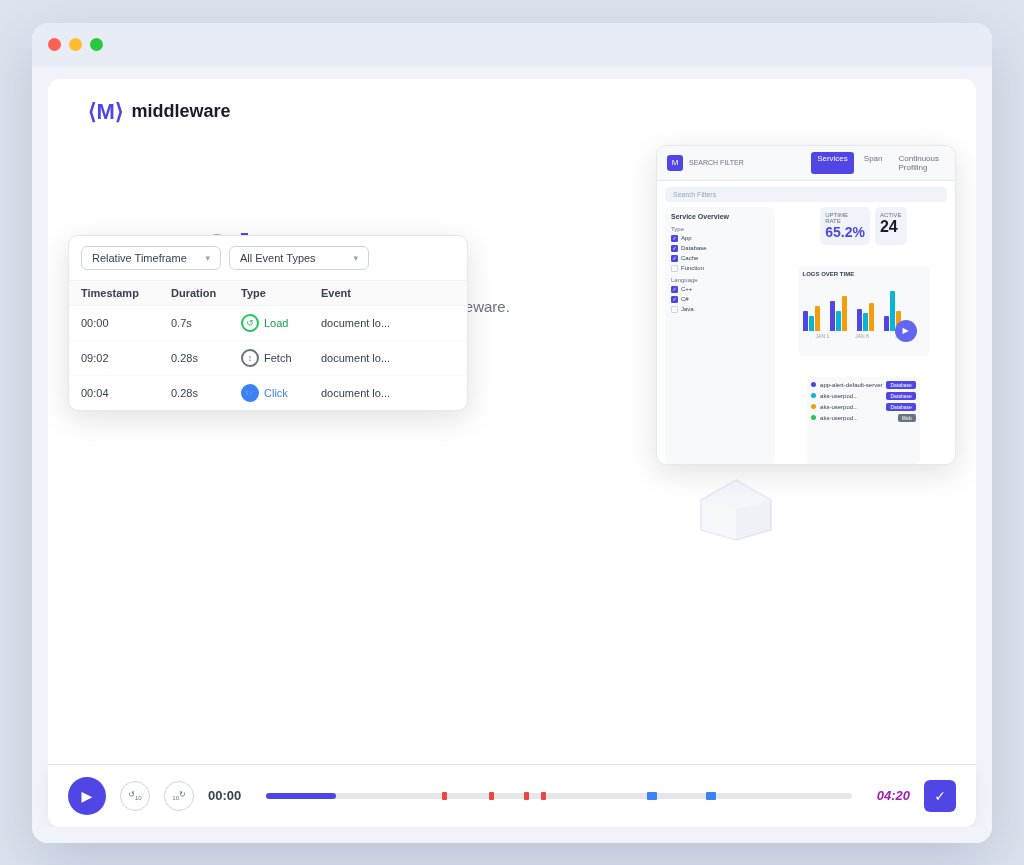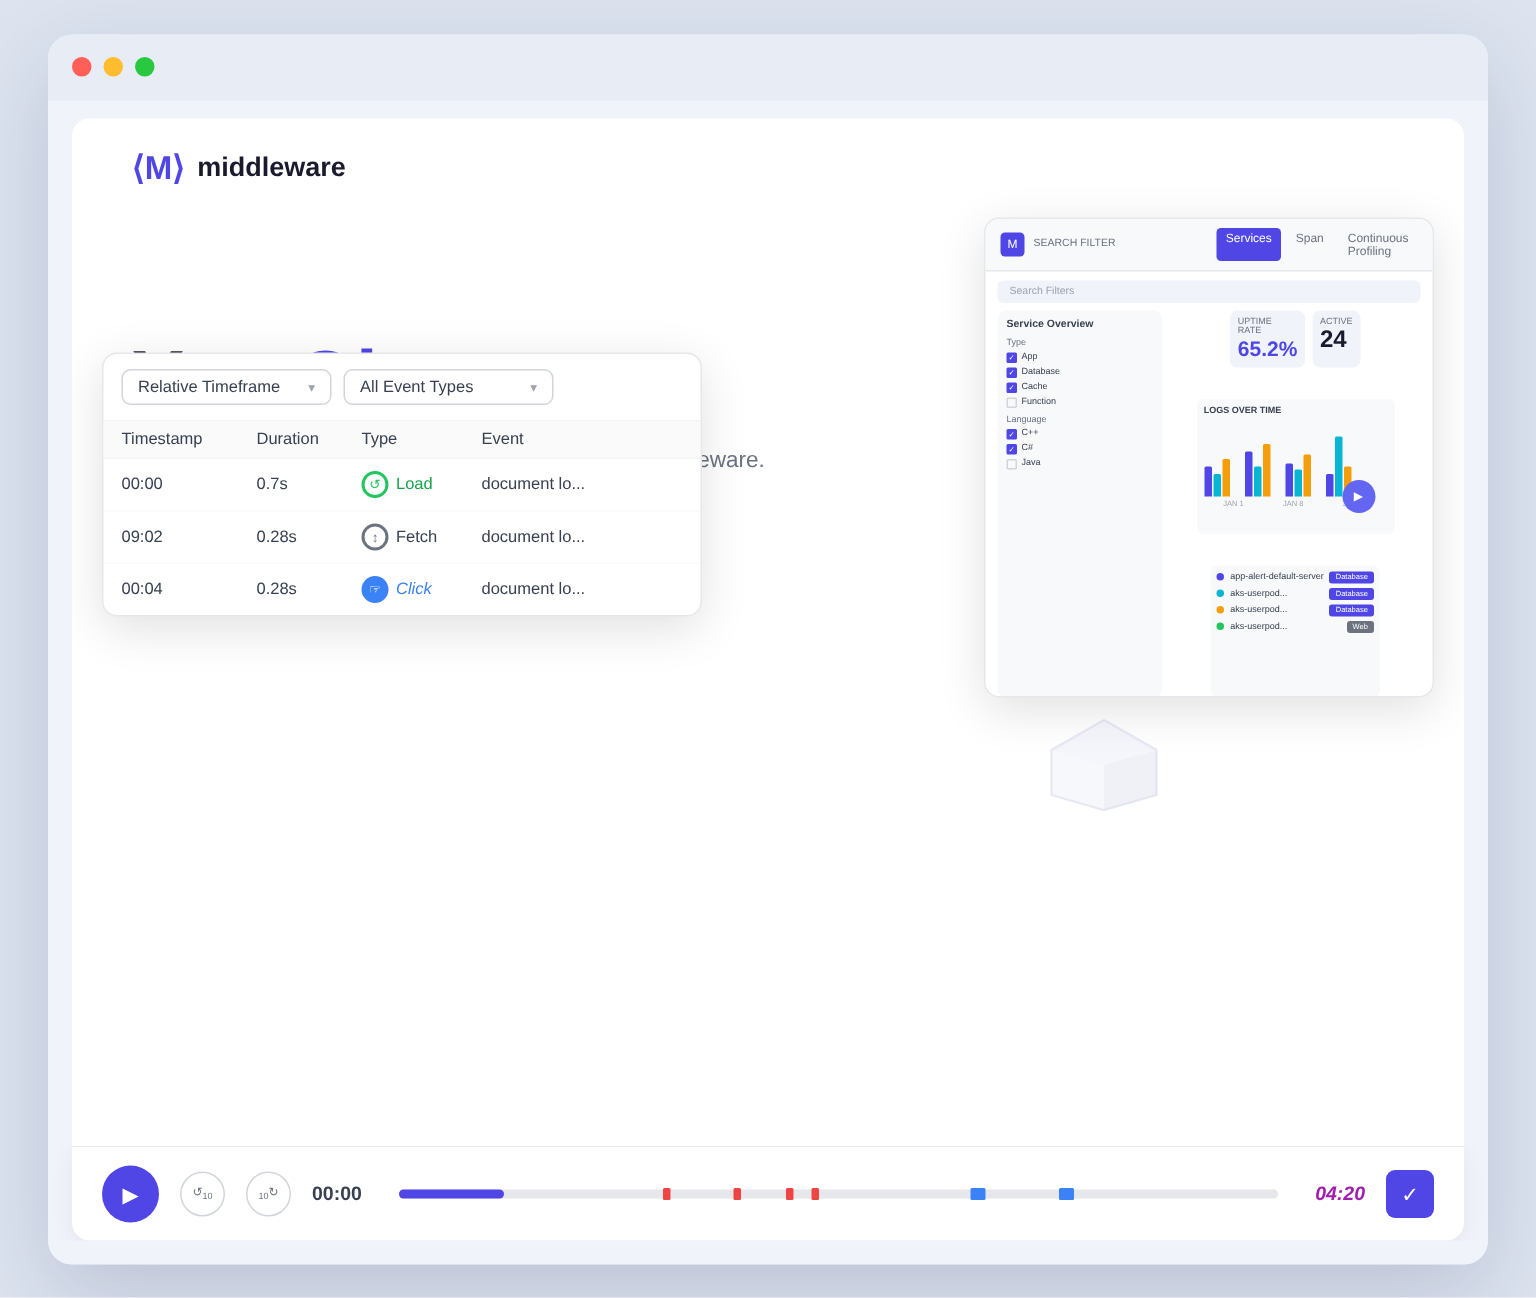--- a/index.html
+++ b/index.html
@@ -422,21 +422,21 @@
     .events-thead {
       display: grid;
       grid-template-columns: 90px 70px 80px 1fr;
       padding: 6px 12px;
       border-bottom: 1px solid #f3f4f6;
       background: #fafafa;
     }
 
     .events-th {
       font-size: 11px;
-      font-weight: 400;
+      font-weight: 700;
       color: #374151;
     }
 
     .events-row {
       display: grid;
       grid-template-columns: 90px 70px 80px 1fr;
       padding: 8px 12px;
       border-bottom: 1px solid #f9fafb;
       align-items: center;
     }
@@ -481,21 +481,21 @@
       border: none;
     }
 
     .event-type-text {
       font-size: 11px;
       font-weight: 500;
     }
 
     .event-type-text.load { color: #16a34a; }
     .event-type-text.fetch { color: #374151; }
-    .event-type-text.click { color: #3b82f6; font-style: italic; }
+    .event-type-text.click { color: #3b82f6; }
 
     
     .player-bar {
       background: white;
       border-radius: 0 0 12px 12px;
       margin: 0 16px;
       padding: 12px 20px;
       display: flex;
       align-items: center;
       gap: 14px;

